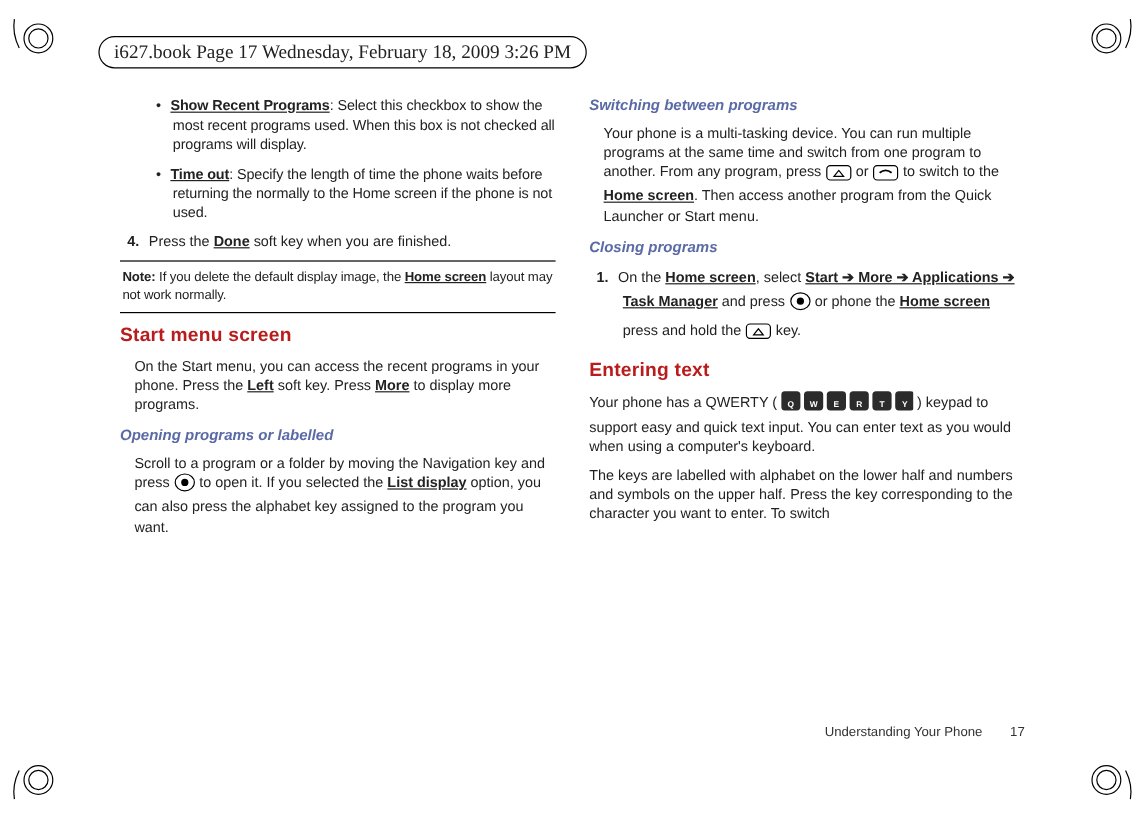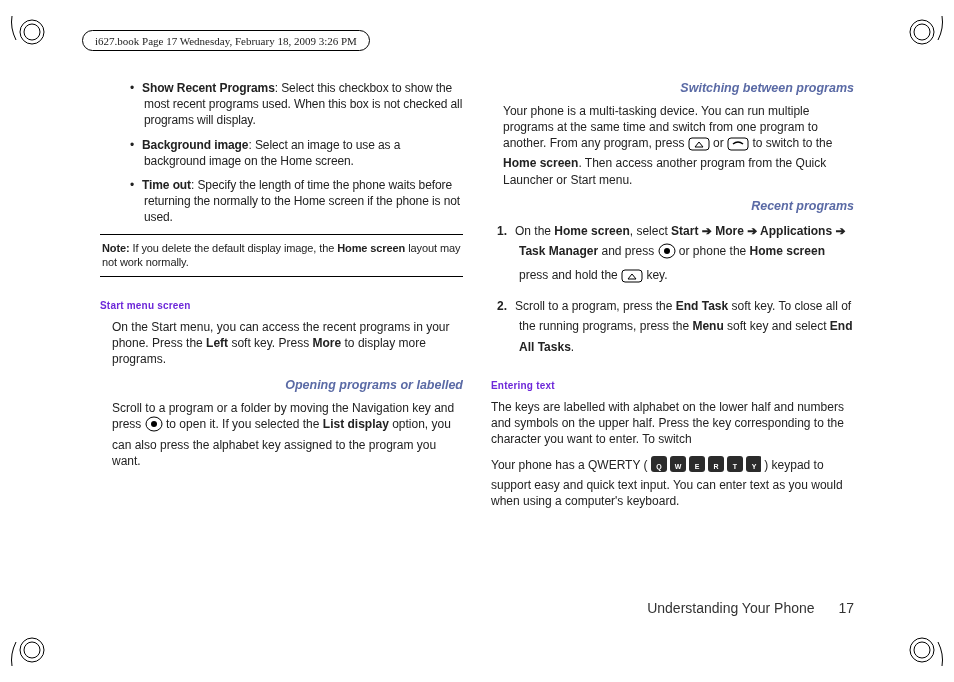--- a/index.html
+++ b/index.html
@@ -12,21 +12,21 @@
   .corner-ornament.bl { bottom: 8px; left: 8px; }
   .corner-ornament.br { bottom: 8px; right: 8px; }
   .ornament-draw { width: 100%; height: 100%; }
 
   .header-tag {
     position: absolute;
     top: 30px; left: 82px;
     border: 1px solid #000;
     border-radius: 14px;
     padding: 4px 12px 3px 12px;
-    font-size: 11px;
+    font-size: 16px;
     font-family: "Times New Roman", Times, serif;
     background: #fff;
   }
   .header-line {
     position: absolute;
     top: 52px; left: 60px; right: 60px;
     border-top: 1px solid #000;
     z-index: -1;
   }
 
@@ -35,39 +35,39 @@
     top: 80px; left: 100px; right: 100px; bottom: 60px;
     display: flex;
     gap: 28px;
     font-size: 12px;
     line-height: 1.35;
   }
   .col { flex: 1 1 0; min-width: 0; }
 
   .bullet-item { margin: 0 0 8px 44px; text-indent: 0; }
   .bullet-item .dash { display: inline-block; width: 12px; margin-left: -14px; }
-  .bold { font-weight: bold; }
+  .bold { font-weight: bold; text-decoration: underline; }
 
   .cond { font-family: "Arial Narrow", Arial, sans-serif; letter-spacing: -0.1px; }
 
   .step { margin: 6px 0 6px 28px; }
   .step .num { font-weight: bold; display: inline-block; width: 20px; margin-left: -24px; text-align: right; padding-right: 8px; }
 
   .note-block { border-top: 1px solid #000; border-bottom: 1px solid #000; padding: 6px 2px; margin: 8px 0 0 0; font-size: 11px; }
   .note-block .note-label { font-weight: bold; }
 
-  .h1 { font-weight: bold; font-size: 10px; color: #6d28d9; margin: 22px 0 6px 0; letter-spacing: 0.2px; }
-  .h2 { font-weight: bold; font-style: italic; font-size: 12.5px; color: #5a6aa5; margin: 10px 0 6px 0; text-align: right; }
+  .h1 { font-weight: bold; font-size: 16px; color: #b91c1c; margin: 8px 0 6px 0; letter-spacing: 0.2px; }
+  .h2 { font-weight: bold; font-style: italic; font-size: 12.5px; color: #5a6aa5; margin: 10px 0 6px 0; }
 
   .para { margin: 4px 0 8px 12px; }
   .para0 { margin: 4px 0 8px 0; }
 
   .svg-inline { display: inline-block; vertical-align: -4px; }
 
-  .footer { position: absolute; bottom: 4px; right: 0; font-size: 14px; color: #333; }
+  .footer { position: absolute; bottom: 4px; right: 0; font-size: 11px; color: #333; }
   .page-num { display: inline-block; margin-left: 20px; }
 
 </style>
 </head>
 <body>
 
 <div class="corner-ornament tl">
   <svg class="ornament-draw" viewBox="0 0 40 40">
       <circle cx="24" cy="24" r="12" fill="none" stroke="#000" stroke-width="1"></circle>
       <circle cx="24" cy="24" r="8" fill="none" stroke="#000" stroke-width="1"></circle>
@@ -100,26 +100,26 @@
 <div class="header-tag">i627.book  Page 17  Wednesday, February 18, 2009  3:26 PM</div>
 
 <div class="page-body">
 
   <div class="col">
 
     <div class="bullet-item cond">
       <span class="dash">•</span><span class="bold">Show Recent Programs</span><span>: Select this checkbox to show the most recent programs used. When this box is not checked all programs will display.</span>
     </div>
     <div class="bullet-item cond">
-      <span class="dash">•</span><span class="bold">Background image</span><span>: Select an image to use as a background image on the Home screen.</span>
-    </div>
-    <div class="bullet-item cond">
       <span class="dash">•</span><span class="bold">Time out</span><span>: Specify the length of time the phone waits before returning the normally to the Home screen if the phone is not used.</span>
     </div>
 
+    <div class="step">
+      <span class="num">4.</span><span>Press the </span><span class="bold">Done</span><span> soft key when you are finished.</span>
+    </div>
 
     <div class="note-block cond">
       <span class="note-label">Note:</span>
       <span>If you delete the default display image, the </span><span class="bold">Home screen</span><span> layout may not work normally.</span>
     </div>
 
     <div class="h1">Start menu screen</div>
     <p class="para">
       <span>On the Start menu, you can access the recent programs in your phone. Press the </span><span class="bold">Left</span><span> soft key. Press </span><span class="bold">More</span><span> to display more programs.</span>
     </p>
@@ -140,58 +140,55 @@
     <p class="para">
       <span>Your phone is a multi-tasking device. You can run multiple programs at the same time and switch from one program to another. From any program, press </span><span class="svg-inline"><svg width="22" height="14" viewBox="0 0 22 14">
             <rect x="1" y="1" width="20" height="12" rx="3" fill="none" stroke="#000" stroke-width="1"></rect>
             <path d="M7 10 L11 5 L15 10 Z" fill="none" stroke="#000" stroke-width="1"></path>
           </svg></span><span> or </span><span class="svg-inline"><svg width="22" height="14" viewBox="0 0 22 14">
             <rect x="1" y="1" width="20" height="12" rx="3" fill="none" stroke="#000" stroke-width="1"></rect>
             <path d="M6 7 Q11 3 16 7" fill="none" stroke="#000" stroke-width="1.5"></path>
           </svg></span><span> to switch to the </span><span class="bold">Home screen</span><span>. Then access another program from the Quick Launcher or Start menu.</span>
     </p>
 
-    <div class="h2">Recent programs</div>
+    <div class="h2">Closing programs</div>
 
     <div class="step" style="line-height:1.7">
       <span class="num">1.</span><span>On the </span><span class="bold">Home screen</span><span>, select </span><span class="bold">Start ➔ More ➔ Applications ➔ Task Manager</span><span> and press </span><span class="svg-inline"><svg width="18" height="16" viewBox="0 0 18 16">
             <ellipse cx="9" cy="8" rx="8" ry="7" fill="none" stroke="#000" stroke-width="1"></ellipse>
             <circle cx="9" cy="8" r="3" fill="#000"></circle>
           </svg></span><span> or phone the </span><span class="bold">Home screen</span><span> press and hold the </span><span class="svg-inline"><svg width="22" height="14" viewBox="0 0 22 14">
             <rect x="1" y="1" width="20" height="12" rx="3" fill="none" stroke="#000" stroke-width="1"></rect>
             <path d="M7 10 L11 5 L15 10 Z" fill="none" stroke="#000" stroke-width="1"></path>
           </svg></span><span> key.</span>
     </div>
 
-    <div class="step" style="line-height:1.7">
-      <span class="num">2.</span><span>Scroll to a program, press the </span><span class="bold">End Task</span><span> soft key. To close all of the running programs, press the </span><span class="bold">Menu</span><span> soft key and select </span><span class="bold">End All Tasks</span><span>.</span>
-    </div>
 
     <div class="h1">Entering text</div>
-    <p class="para0">The keys are labelled with alphabet on the lower half and numbers and symbols on the upper half. Press the key corresponding to the character you want to enter. To switch</p>
     <p class="para0">
       <span>Your phone has a QWERTY ( </span><span class="svg-inline"><svg width="110" height="18" viewBox="0 0 110 18">
         <g fill="#2b2b2b" stroke="none">
           <rect x="0" y="1" width="16" height="16" rx="3"></rect>
           <rect x="19" y="1" width="16" height="16" rx="3"></rect>
           <rect x="38" y="1" width="16" height="16" rx="3"></rect>
           <rect x="57" y="1" width="16" height="16" rx="3"></rect>
           <rect x="76" y="1" width="16" height="16" rx="3"></rect>
           <rect x="95" y="1" width="16" height="16" rx="3"></rect>
         </g>
         <g fill="#fff" font-size="7" font-family="Arial" font-weight="bold" text-anchor="middle">
           <text x="8" y="14">Q</text>
           <text x="27" y="14">W</text>
           <text x="46" y="14">E</text>
           <text x="65" y="14">R</text>
           <text x="84" y="14">T</text>
           <text x="103" y="14">Y</text>
         </g>
       </svg></span><span> ) keypad to support easy and quick text input. You can enter text as you would when using a computer's keyboard.</span>
     </p>
+    <p class="para0">The keys are labelled with alphabet on the lower half and numbers and symbols on the upper half. Press the key corresponding to the character you want to enter. To switch</p>
 
     <div class="footer">
       <span>Understanding Your Phone</span>
       <span class="page-num">17</span>
     </div>
 
   </div>
 
 </div>
 

